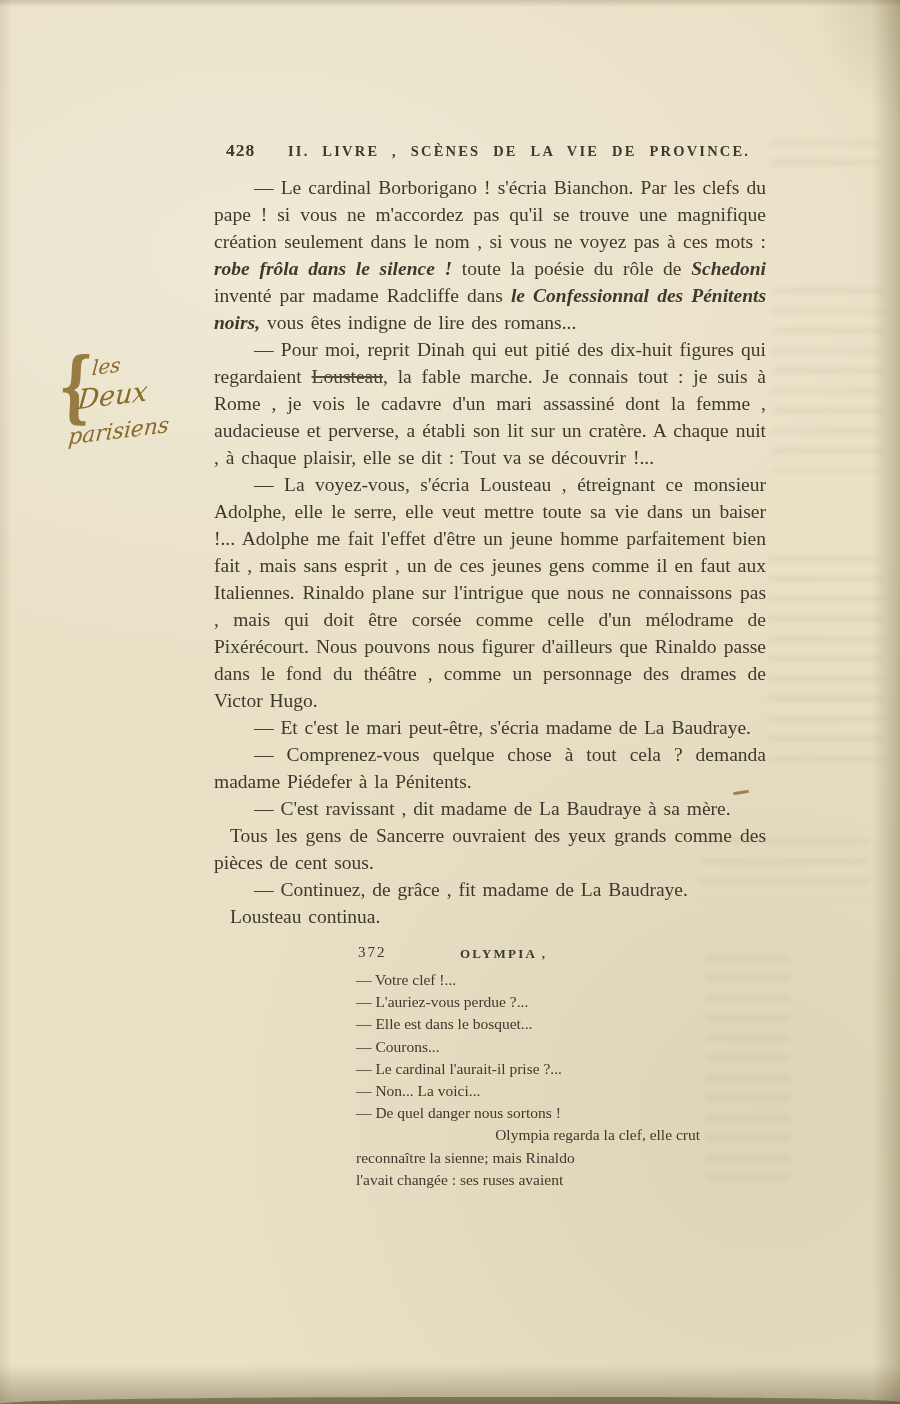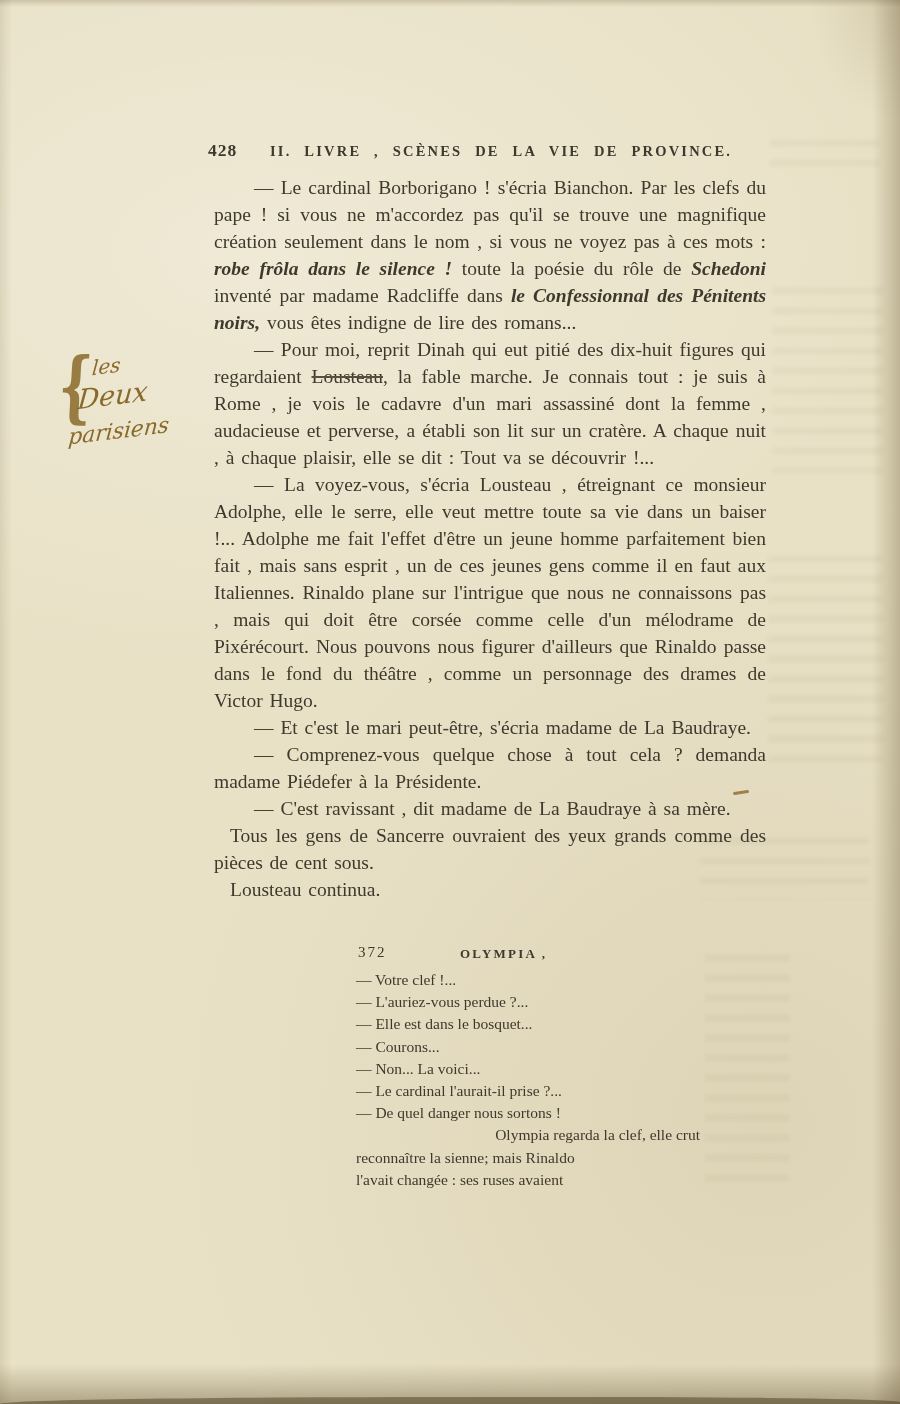--- a/index.html
+++ b/index.html
@@ -23,21 +23,21 @@
   .edge-top{left:0;top:0;width:100%;height:7px;
     background:linear-gradient(to bottom, rgba(95,78,40,.22), rgba(95,78,40,0));}
   .edge-left{left:0;top:0;width:12px;height:100%;
     background:linear-gradient(to right, rgba(95,78,40,.12), rgba(95,78,40,0));}
   .corner-tr{top:0;right:0;width:140px;height:200px;
     background:radial-gradient(120px 160px at 100% 0%, rgba(100,82,42,.16), rgba(100,82,42,0) 75%);}
   
   .ghost{position:absolute;pointer-events:none;filter:blur(2px);opacity:.8;
     background:repeating-linear-gradient(to bottom, rgba(132,106,58,.085) 0 6px, rgba(132,106,58,0) 6px 20px);}
   
-  .header{position:absolute;top:140px;left:208px;width:552px;height:22px;}
+  .header{position:absolute;top:140px;left:226px;width:552px;height:22px;}
   .page-number{position:absolute;left:0;top:0;font-size:17.5px;font-weight:700;letter-spacing:1px;}
   .running-title{position:absolute;left:62px;top:3px;font-size:14.5px;font-weight:700;
     letter-spacing:2.2px;word-spacing:7px;white-space:nowrap;}
   
   .main-text{position:absolute;left:214px;top:174px;width:552px;
     font-size:19.5px;line-height:27px;text-align:justify;word-spacing:2px;}
   .main-text p{margin:0;text-indent:40px;}
   .main-text p.indent-small{text-indent:16px;}
   .it{font-style:italic;}
   .bd{font-weight:700;}
@@ -83,23 +83,24 @@
 <div class="header">
   <span class="page-number">428</span>
   <span class="running-title">II. LIVRE , SCÈNES DE LA VIE DE PROVINCE.</span>
 </div>
 
 <div class="main-text">
     <p><span>— Le cardinal Borborigano ! s'écria Bianchon. Par les clefs du pape ! si vous ne m'accordez pas qu'il se trouve une magnifique création seulement dans le nom , si vous ne voyez pas à ces mots : </span><span class="it bd">robe frôla dans le silence !</span><span> toute la poésie du rôle de </span><span class="it bd">Schedoni</span><span> inventé par madame Radcliffe dans </span><span class="it bd">le Confessionnal des Pénitents noirs,</span><span> vous êtes indigne de lire des romans...</span></p>
     <p><span>— Pour moi, reprit Dinah qui eut pitié des dix-huit figures qui regardaient </span><span class="strike">Lousteau</span><span>, la fable marche. Je connais tout : je suis à Rome , je vois le cadavre d'un mari assassiné dont la femme , audacieuse et perverse, a établi son lit sur un cratère. A chaque nuit , à chaque plaisir, elle se dit : Tout va se découvrir !...</span></p>
     <p><span>— La voyez-vous, s'écria Lousteau , étreignant ce monsieur Adolphe, elle le serre, elle veut mettre toute sa vie dans un baiser !... Adolphe me fait l'effet d'être un jeune homme parfaitement bien fait , mais sans esprit , un de ces jeunes gens comme il en faut aux Italiennes. Rinaldo plane sur l'intrigue que nous ne connaissons pas , mais qui doit être corsée comme celle d'un mélodrame de Pixérécourt. Nous pouvons nous figurer d'ailleurs que Rinaldo passe dans le fond du théâtre , comme un personnage des drames de Victor Hugo.</span></p>
     <p><span>— Et c'est le mari peut-être, s'écria madame de La Baudraye.</span></p>
-    <p><span>— Comprenez-vous quelque chose à tout cela ? demanda madame Piédefer à la Présidente.</span></p>
+    <p><span>— Comprenez-vous quelque chose à tout cela ? demanda madame Piédefer à la Pénitents.</span></p>
     <p><span>— C'est ravissant , dit madame de La Baudraye à sa mère.</span></p>
     <p class="indent-small"><span>Tous les gens de Sancerre ouvraient des yeux grands comme des pièces de cent sous.</span></p>
+    <p><span>— Continuez, de grâce , fit madame de La Baudraye.</span></p>
     <p class="indent-small"><span>Lousteau continua.</span></p>
   </div>
 
 <div class="margin-note">
   <span class="mn-brace">{</span>
   <div>
       <div class="mn-line mn-0">les</div>
       <div class="mn-line mn-1">Deux</div>
       <div class="mn-line mn-2">parisiens</div>
     </div>
@@ -110,20 +111,20 @@
 <div class="inset">
   <div class="inset-header">
     <span class="inset-page-number">372</span>
     <span class="inset-title">OLYMPIA ,</span>
   </div>
   <div class="inset-lines">
       <div class="inset-line">— Votre clef !...</div>
       <div class="inset-line">— L'auriez-vous perdue ?...</div>
       <div class="inset-line">— Elle est dans le bosquet...</div>
       <div class="inset-line">— Courons...</div>
+      <div class="inset-line">— Le cardinal l'aurait-il prise ?...</div>
       <div class="inset-line">— Non... La voici...</div>
-      <div class="inset-line">— Le cardinal l'aurait-il prise ?...</div>
       <div class="inset-line">— De quel danger nous sortons !</div>
       <div class="inset-line indent">Olympia regarda la clef, elle crut</div>
       <div class="inset-line">reconnaître la sienne; mais Rinaldo</div>
       <div class="inset-line">l'avait changée : ses ruses avaient</div>
     </div>
 </div>
 
 </body></html>

